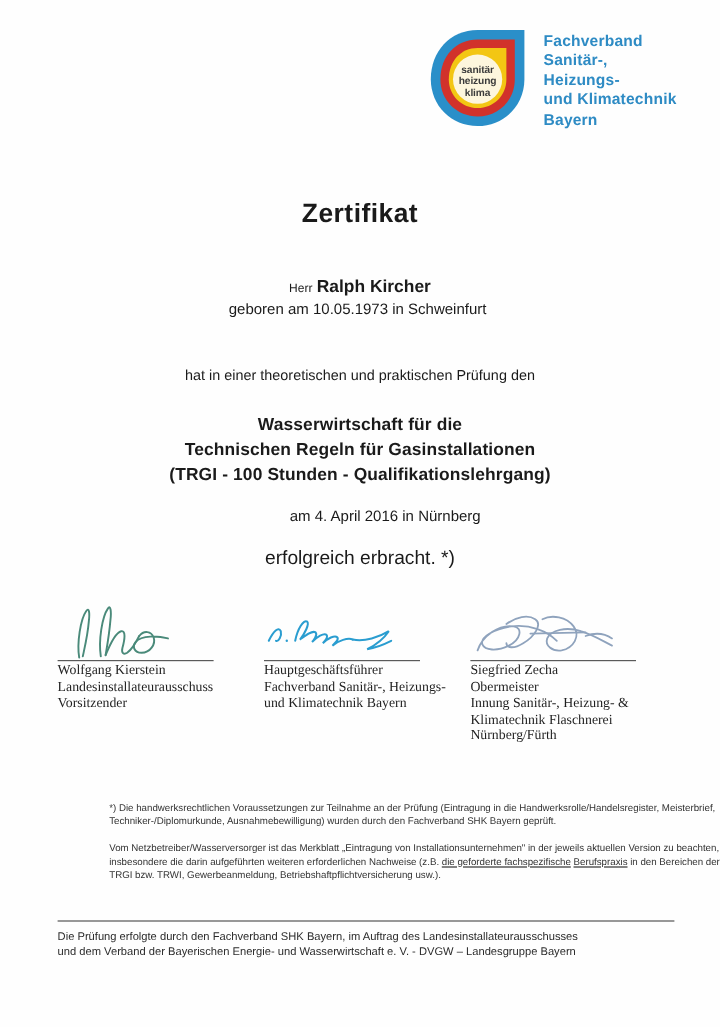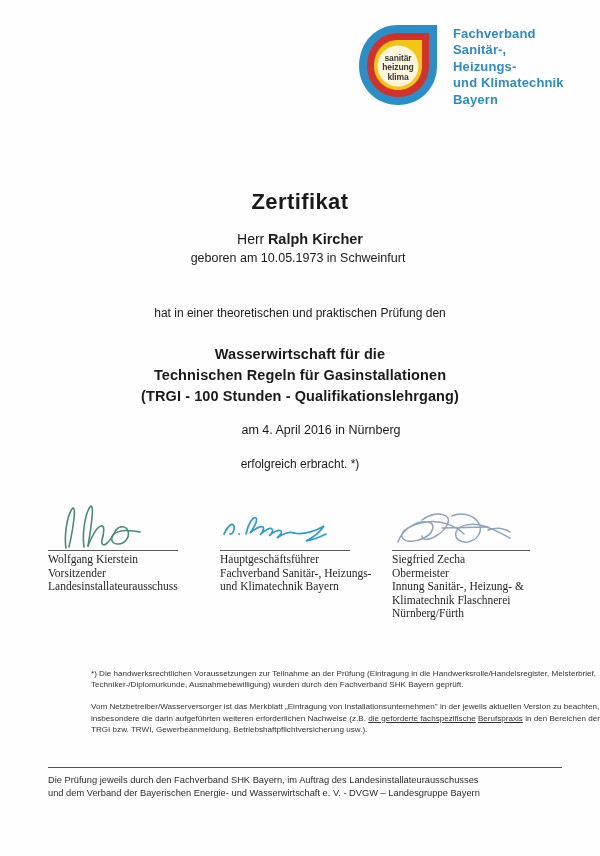--- a/index.html
+++ b/index.html
@@ -68,30 +68,29 @@
 
   
   .cert-title {
     position: absolute;
     top: 165px;
     left: 0; right: 0;
     text-align: center;
     font-size: 22px;
     font-weight: bold;
     letter-spacing: 0.4px;
-    margin-top: 24px;
   }
   .recipient {
     position: absolute;
     top: 231px;
     left: 0; right: 0;
     text-align: center;
     font-size: 13px;
   }
-  .recipient .salut { font-size: 14px; margin-top: 23px; }
+  .recipient .salut { font-size: 10px; margin-top: 23px; }
   .recipient .name { font-weight: bold; font-size: 14.5px; }
   .birth {
     position: absolute;
     top: 251px;
     left: 0; right: 4px;
     text-align: center;
     font-size: 12.5px;
   }
   .intro {
     position: absolute;
@@ -116,21 +115,21 @@
     left: 0; right: 0;
     text-align: center;
     font-size: 12.5px;
     margin-left: 42px;
   }
   .result {
     position: absolute;
     top: 457px;
     left: 0; right: 0;
     text-align: center;
-    font-size: 12px;
+    font-size: 16px;
   }
 
   
   .signatures {
     position: absolute;
     top: 500px;
     left: 48px;
     width: 516px;
     display: flex;
     justify-content: space-between;
@@ -248,22 +247,22 @@
             <path d="M18 48 C16 36 19 16 24 9 C26 6 27 10 26 18 C25 30 22 42 21 47"></path>
             <path d="M36 47 C34 34 37 14 42 7 C44 4 45 9 44 17 C43 29 41 40 40 46"></path>
             <path d="M40 46 C44 36 49 27 53 26 C57 25 56 33 54 40 C53 44 55 46 58 44 C62 41 66 34 68 30"></path>
             <path d="M68 30 C72 25 78 26 80 31 C82 37 77 44 70 44 C64 44 62 39 65 35 C70 29 84 30 92 32"></path>
           </g>
         </svg>
       </div>
       <div class="sig-rule"></div>
       <div class="sig-names">
         <div>Wolfgang Kierstein</div>
+        <div>Landesinstallateurausschuss</div>
         <div>Vorsitzender</div>
-        <div>Landesinstallateurausschuss</div>
       </div>
     </div>
 
     <div class="sig-col">
       <div class="sig-ink">
         <svg width="150" height="50" viewBox="0 0 150 50" aria-hidden="true">
           <g fill="none" stroke="#2a9dd0" stroke-width="1.7" stroke-linecap="round">
             <path d="M4 34 C8 26 12 22 14 26 C15 30 12 35 10 34"></path>
             <circle cx="19" cy="34" r="1" fill="#2a9dd0" stroke="none"></circle>
             <path d="M26 34 C28 24 33 16 36 18 C38 20 34 28 30 33 C34 30 40 25 43 27 C45 29 41 34 40 35 C44 31 50 27 52 29 C54 31 50 35 49 36 C53 32 59 29 61 31 C63 33 58 37 57 38 C62 34 70 31 74 33"></path>
@@ -304,17 +303,17 @@
   </div>
 
   <div class="footnotes">
     <p>*) Die handwerksrechtlichen Voraussetzungen zur Teilnahme an der Prüfung (Eintragung in die Handwerksrolle/Handelsregister, Meisterbrief, Techniker-/Diplomurkunde, Ausnahmebewilligung) wurden durch den Fachverband SHK Bayern geprüft.</p>
     <div class="gap"></div>
     <p><span>Vom Netzbetreiber/Wasserversorger ist das Merkblatt „Eintragung von Installationsunternehmen" in der jeweils aktuellen Version zu beachten, insbesondere die darin aufgeführten weiteren erforderlichen Nachweise (z.B. </span><span class="u">die geforderte fachspezifische</span> <span class="u">Berufspraxis</span><span> in den Bereichen der TRGI bzw. TRWI, Gewerbeanmeldung, Betriebshaftpflichtversicherung usw.).</span></p>
   </div>
 
   <div class="bottom-rule"></div>
   <div class="bottom-note">
-    <div>Die Prüfung jeweils durch den Fachverband SHK Bayern, im Auftrag des Landesinstallateurausschusses</div>
+    <div>Die Prüfung erfolgte durch den Fachverband SHK Bayern, im Auftrag des Landesinstallateurausschusses</div>
     <div>und dem Verband der Bayerischen Energie- und Wasserwirtschaft e. V. - DVGW – Landesgruppe Bayern</div>
   </div>
 
 </div>
 
 </body></html>

